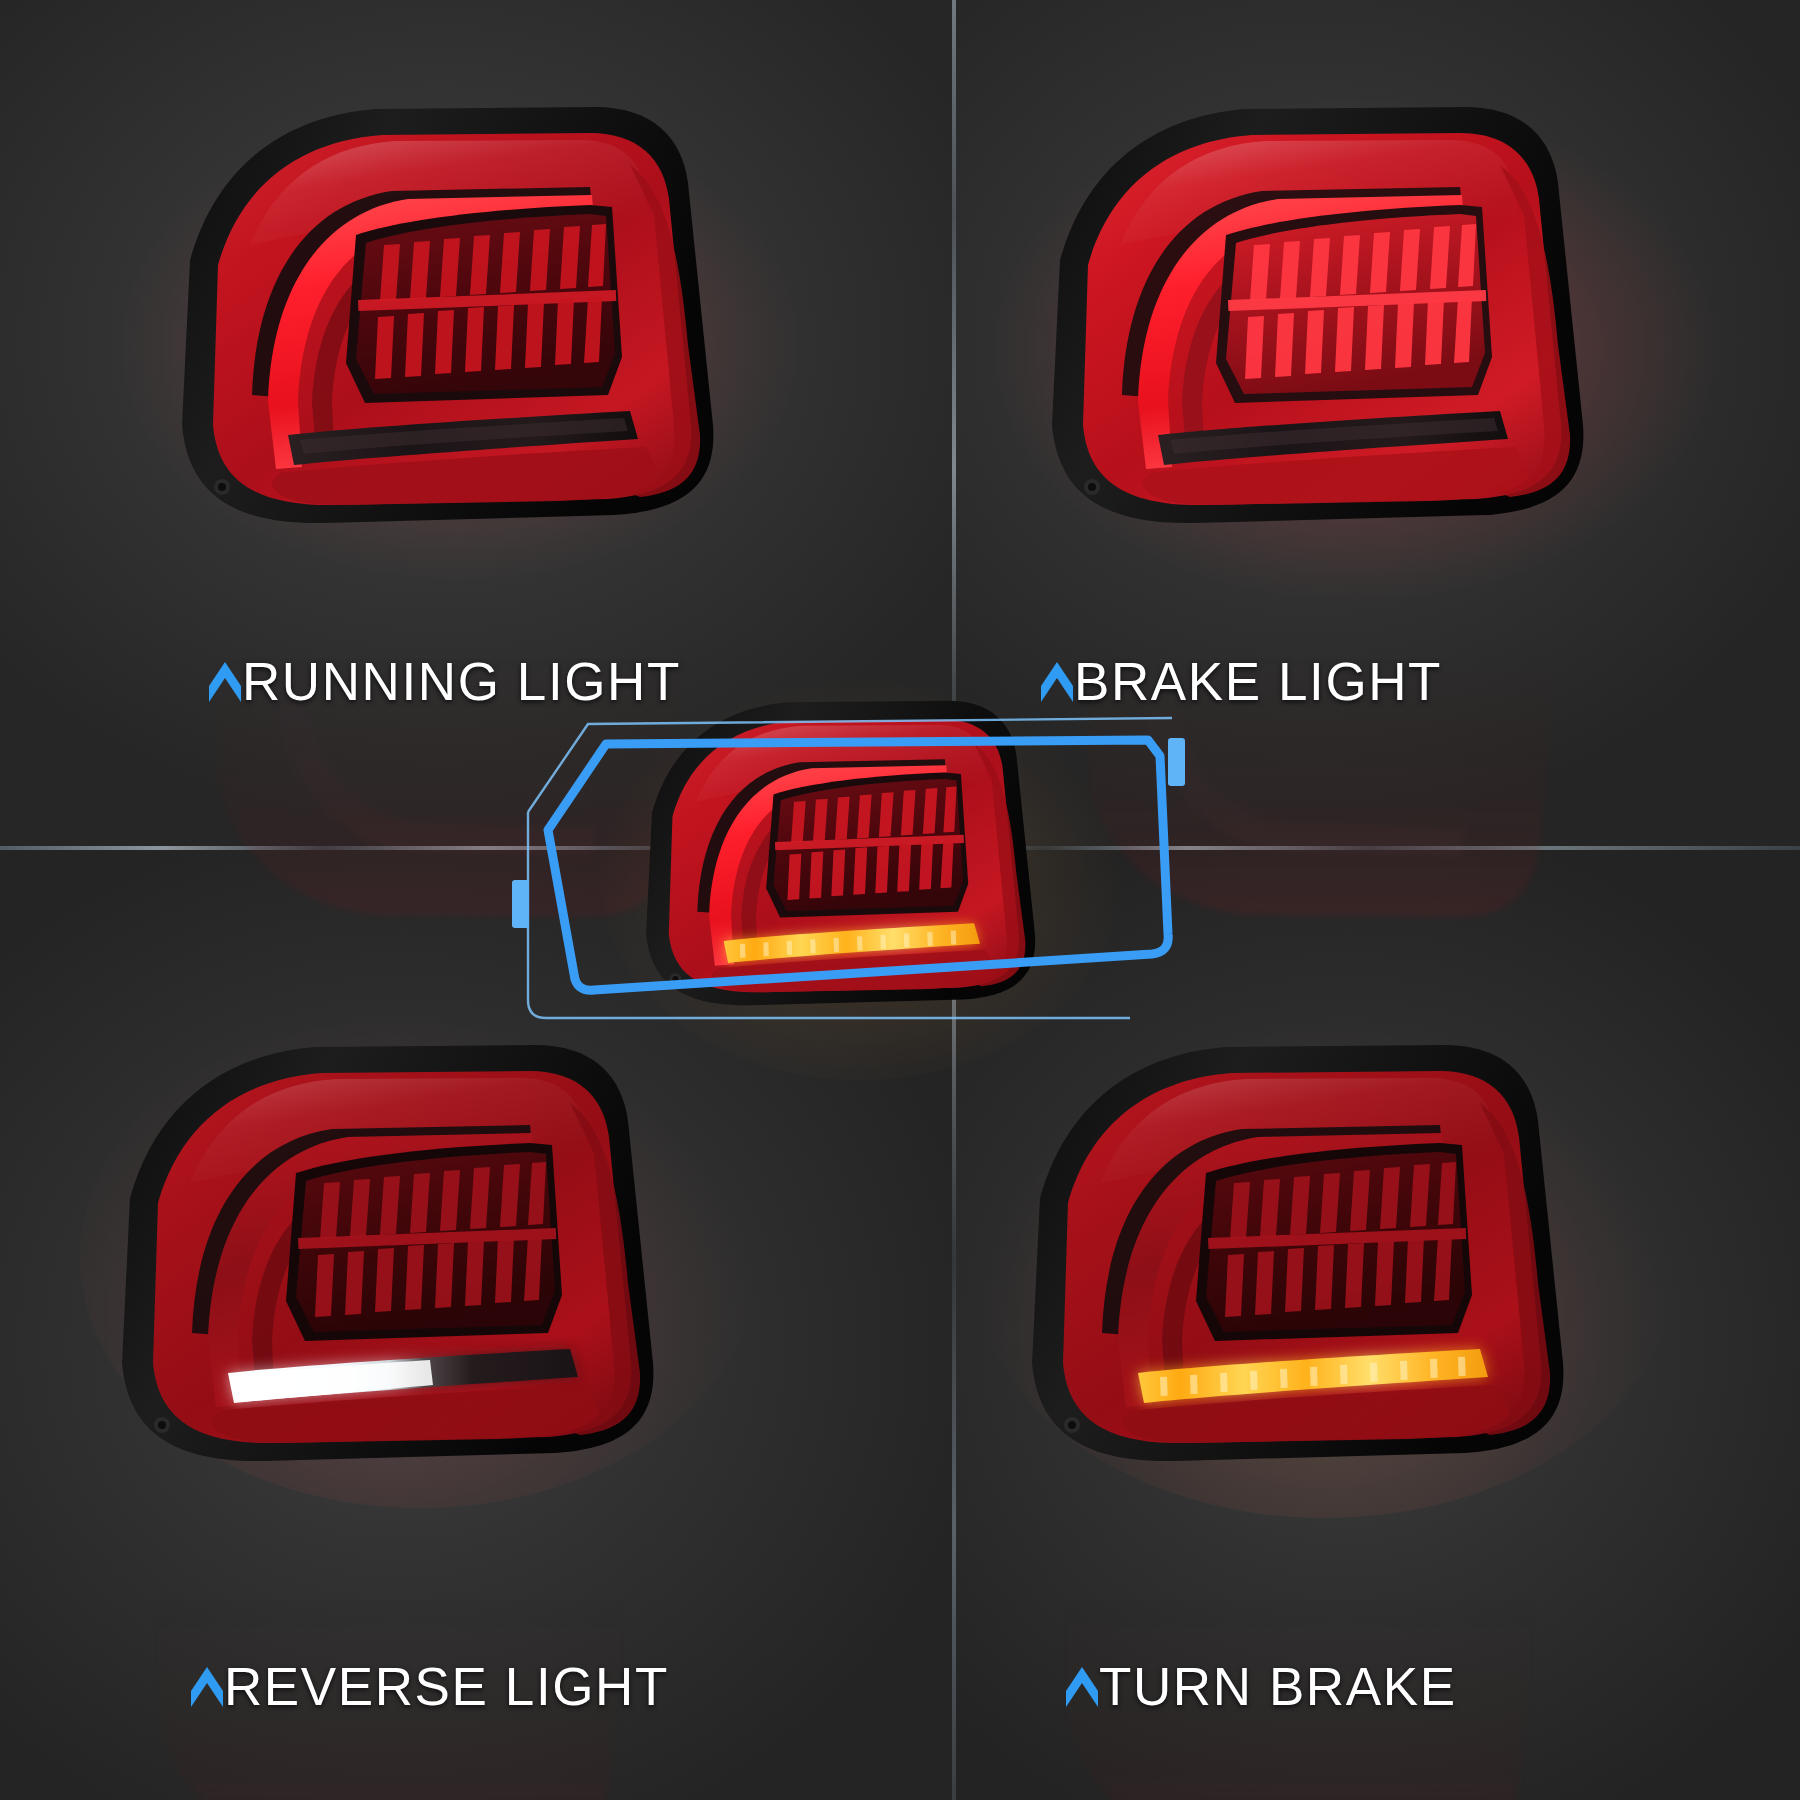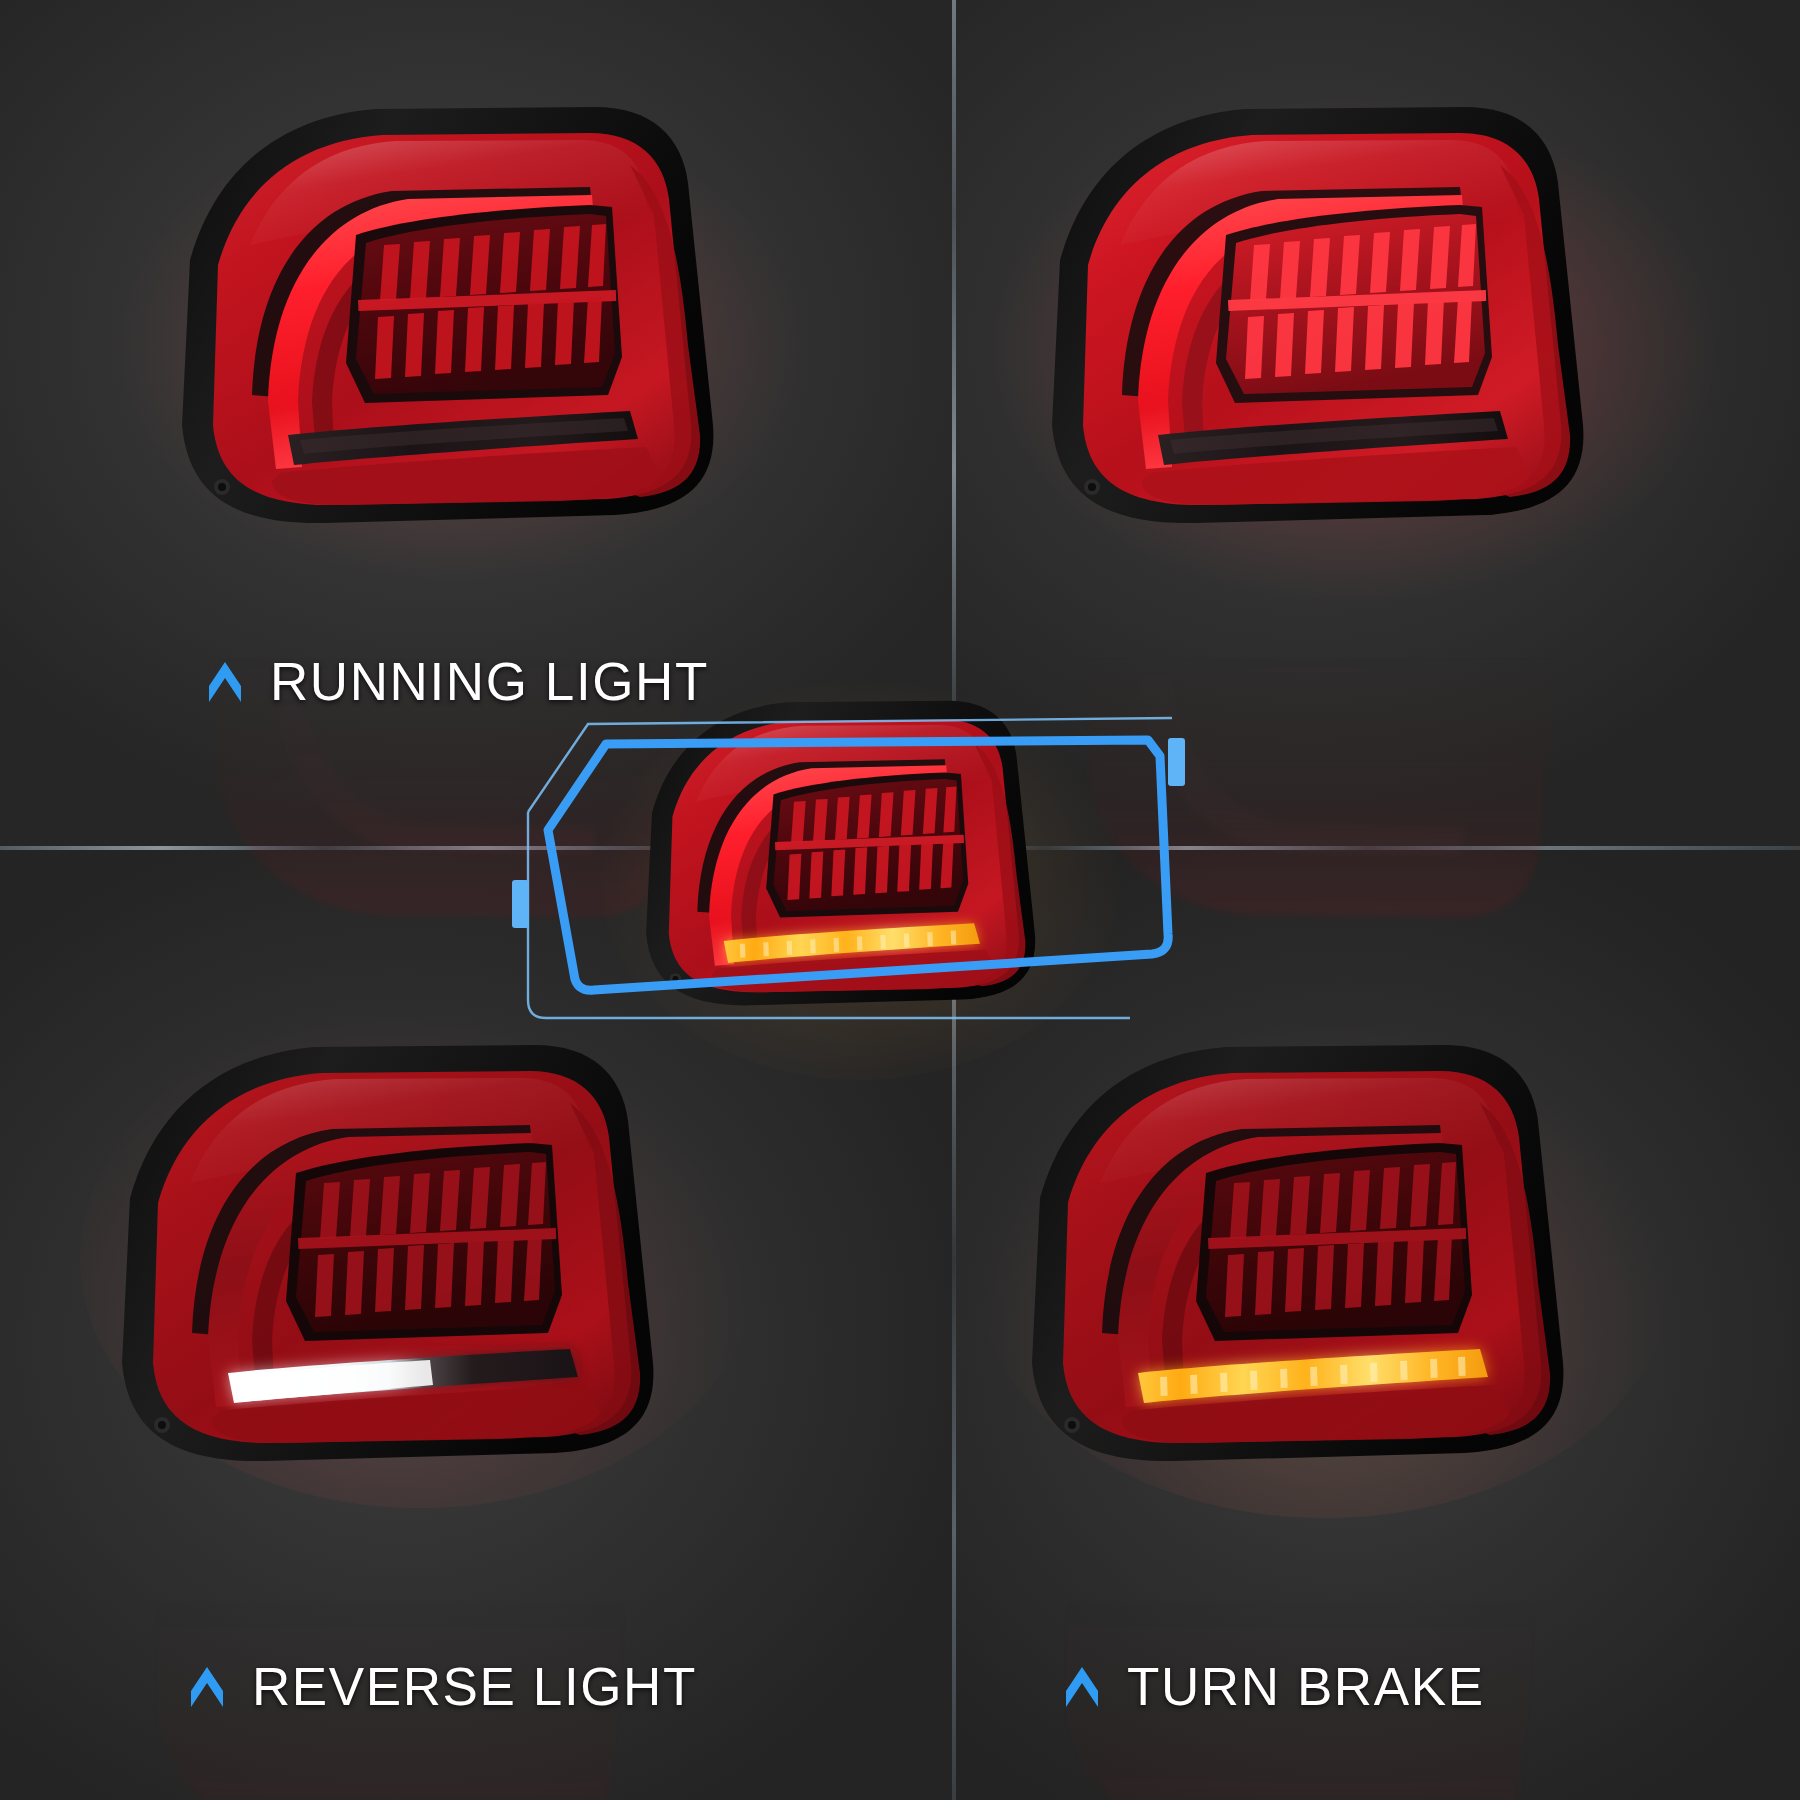--- a/index.html
+++ b/index.html
@@ -64,21 +64,21 @@
     opacity:.17;
     filter:blur(3px);
     -webkit-mask-image:linear-gradient(to bottom, rgba(0,0,0,.85) 0%, rgba(0,0,0,.25) 38%, rgba(0,0,0,0) 72%);
     mask-image:linear-gradient(to bottom, rgba(0,0,0,.85) 0%, rgba(0,0,0,.25) 38%, rgba(0,0,0,0) 72%);
     pointer-events:none;
   }
 
   
   .label{
     position:absolute;
-    display:flex;align-items:center;gap:28px;
+    display:flex;align-items:center;gap:0;
     white-space:nowrap;
   }
   .label .chev{flex:0 0 auto;display:block;}
   .label .txt{
     color:#ffffff;
     font-size:53px;
     font-weight:400;
     letter-spacing:1.6px;
     line-height:1;
     text-shadow:0 2px 5px rgba(0,0,0,.75);
@@ -356,20 +356,26 @@
 
     <div class="reflect" style="left:75px;top:525px;width:560px;height:430px;">
       <svg viewBox="0 0 560 430" preserveAspectRatio="none">
         <path d="M58,170 C80,92 138,46 222,40 L430,38 C478,38 504,64 509,104
                  L531,330 C535,382 502,400 447,404 L178,410 C96,412 58,386 53,330 Z" fill="#b3131c"></path>
         <path d="M108,306 C112,186 168,116 248,104 L432,100 L434,128 L256,132
                  C188,142 142,204 138,306 L142,372 L116,374 Z" fill="#ff3440"></path>
       </svg>
     </div>
 
+    <div class="label" style="left:85px;top:655px;">
+      <svg class="chev" width="34" height="44" viewBox="0 0 34 44">
+        <path d="M17 2 L33 26 L33 42 L17 18 L1 42 L1 26 Z" fill="#2f9bf2"></path>
+      </svg>
+      <span class="txt">BRAKE LIGHT</span>
+    </div>
   </div>
 
   <div class="cell" style="left:0;top:848px;width:891px;height:952px;text-align:right;">
 
     <div class="glow" style="left:80px;top:160px;width:680px;height:500px;
                 background:radial-gradient(ellipse at 46% 62%, rgba(255,255,255,.10) 0%, rgba(255,40,48,.09) 34%, rgba(0,0,0,0) 70%);"></div>
 
     <div class="lamp-wrap" style="left:100px;top:185px;width:560px;height:430px;">
       <svg viewBox="0 0 560 430" preserveAspectRatio="none">
         <path d="M30,165 C55,75 120,22 215,14 L435,12 C492,12 522,42 528,88

